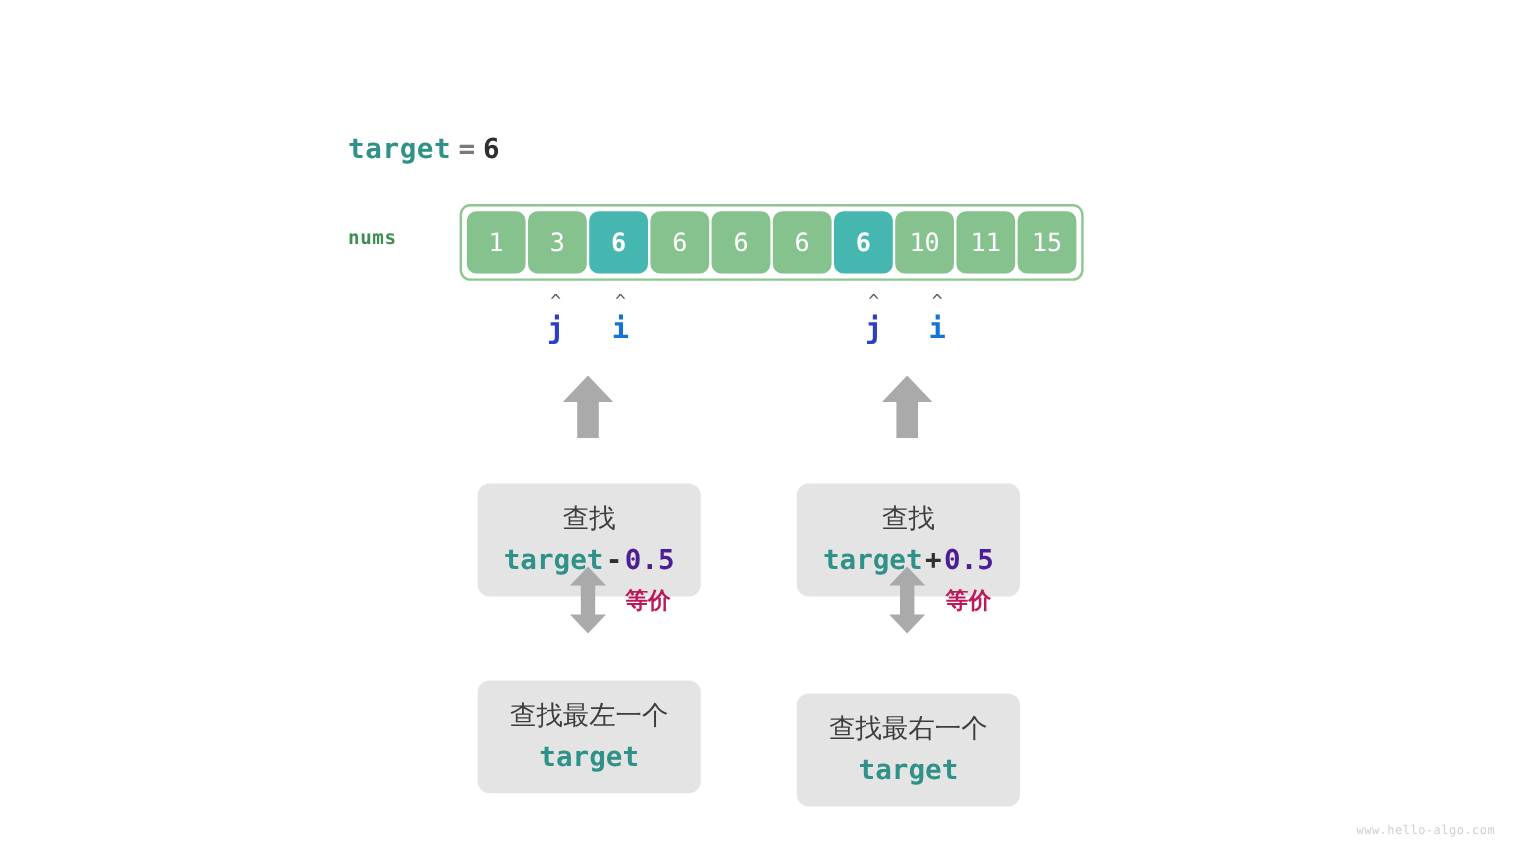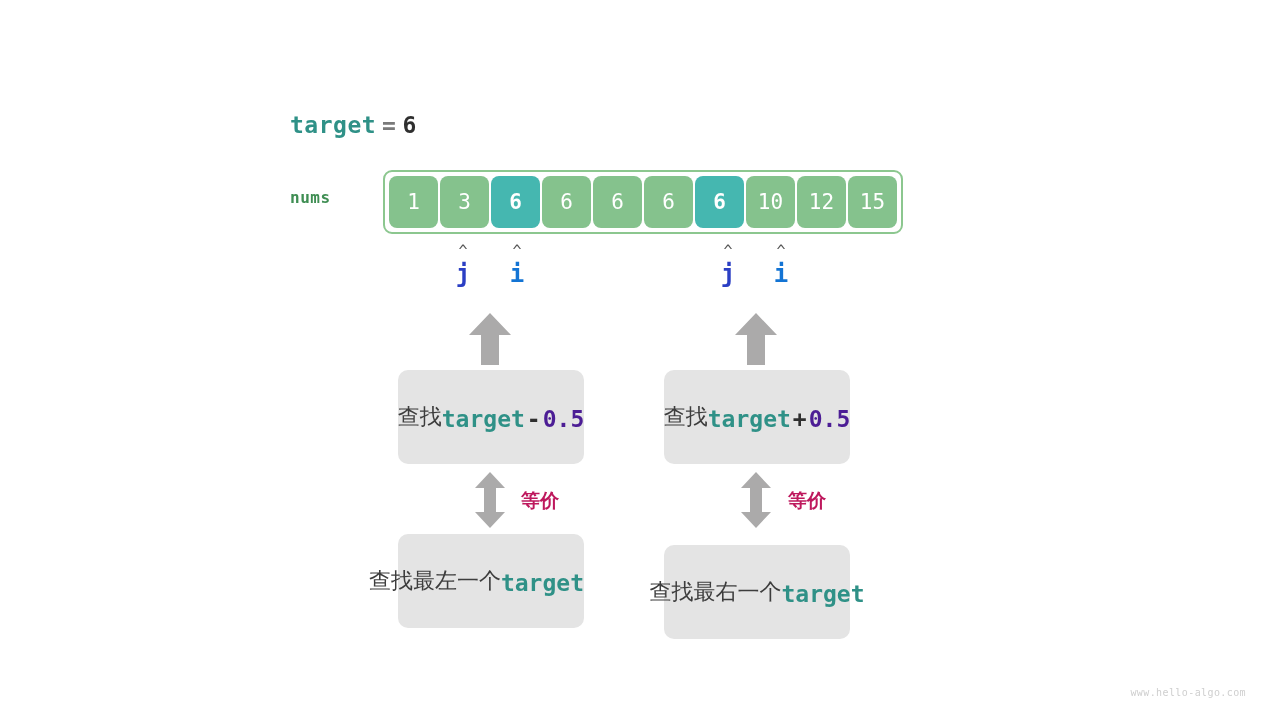--- a/index.html
+++ b/index.html
@@ -130,24 +130,25 @@
     color: #be185d;
     white-space: nowrap;
   }
 
   
   .gbox {
     position: absolute;
     background: #e4e4e4;
     border-radius: 10px;
     display: flex;
-    flex-direction: row;
+    flex-direction: column;
     align-items: center;
     justify-content: center;
     box-sizing: border-box;
+    margin-top: 33px;
   }
   .gbox .l1 {
     font-family: "Liberation Sans", "DejaVu Sans", sans-serif;
     font-size: 22px;
     color: #3d3d3d;
     line-height: 30px;
     white-space: nowrap;
   }
   .gbox .l2 {
     font-family: "DejaVu Sans Mono", "Liberation Mono", monospace;
@@ -185,21 +186,21 @@
 
   <div class="array-box">
     <div class="cell">1</div>
     <div class="cell">3</div>
     <div class="cell hl">6</div>
     <div class="cell">6</div>
     <div class="cell">6</div>
     <div class="cell">6</div>
     <div class="cell hl">6</div>
     <div class="cell">10</div>
-    <div class="cell">12</div>
+    <div class="cell">11</div>
     <div class="cell">15</div>
   </div>
 
   <div class="marker j" style="left:443px; top:244px;">
     <span class="caret">^</span>
     <span class="name">j</span>
   </div>
   <div class="marker i" style="left:497px; top:244px;">
     <span class="caret">^</span>
     <span class="name">i</span>
@@ -245,21 +246,21 @@
   </div>
   <div class="equiv-label" style="left:521px; top:488px;">等价</div>
 
   <div class="dbl-arrow" style="left:741px; top:472px;">
     <svg width="30" height="56" viewBox="0 0 30 56">
       <polygon points="15,0 30,16 21,16 21,40 30,40 15,56 0,40 9,40 9,16 0,16" fill="#abaaaa"></polygon>
     </svg>
   </div>
   <div class="equiv-label" style="left:788px; top:488px;">等价</div>
 
-  <div class="gbox" style="left:398px; top:534px; width:186px; height:94px;justify-content:flex-end;">
+  <div class="gbox" style="left:398px; top:534px; width:186px; height:94px;">
     <div class="l1">查找最左一个</div>
     <div class="l2">
       <span class="var">target</span>
     </div>
   </div>
 
   <div class="gbox" style="left:664px; top:545px; width:186px; height:94px;">
     <div class="l1">查找最右一个</div>
     <div class="l2">
       <span class="var">target</span>

